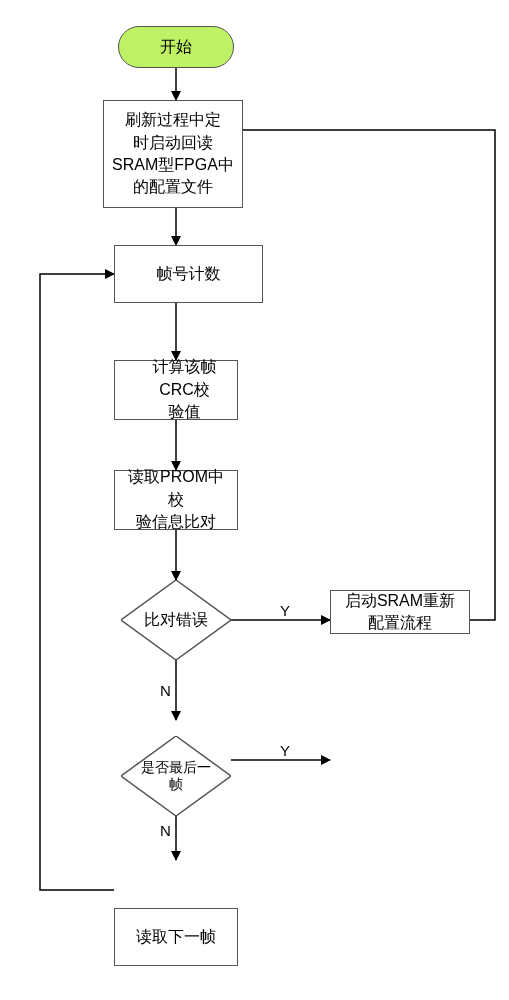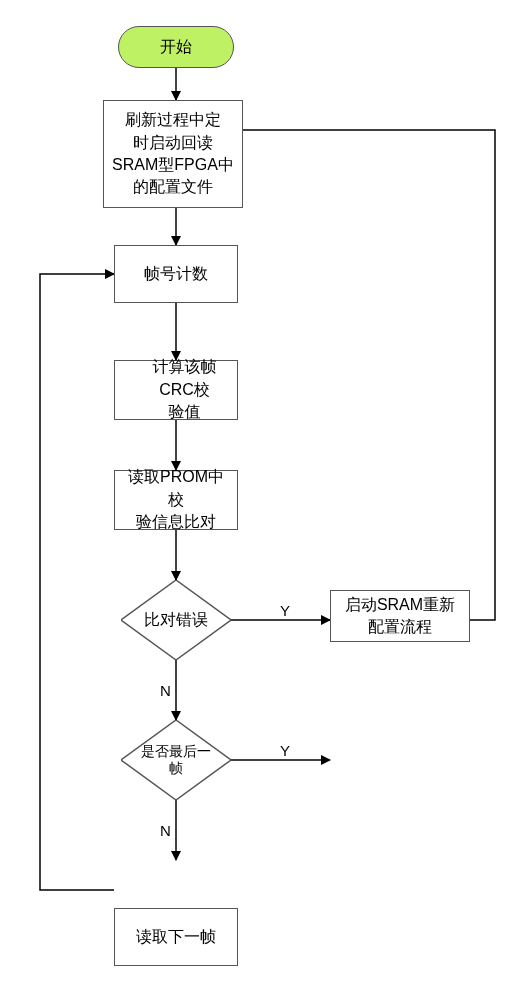--- a/index.html
+++ b/index.html
@@ -109,21 +109,21 @@
     <span>开始</span>
   </div>
 
   <div class="process" style="left:103px; top:100px; width:140px; height:108px;">
     <span style="white-space:pre-line;">刷新过程中定
 时启动回读
 SRAM型FPGA中
 的配置文件</span>
   </div>
 
-  <div class="process" style="left:114px; top:245px; width:124px; height:58px;">
+  <div class="process" style="left:114px; top:245px; width:149px; height:58px;">
     <span style="white-space:pre-line;">帧号计数</span>
   </div>
 
   <div class="process" style="left:114px; top:360px; width:124px; height:60px;padding-left:23px;">
     <span style="white-space:pre-line;">计算该帧CRC校
 验值</span>
   </div>
 
   <div class="process" style="left:114px; top:470px; width:124px; height:60px;">
     <span style="white-space:pre-line;">读取PROM中校
@@ -132,26 +132,26 @@
 
   <div class="diamond" style="left:121px; top:580px;">
     <svg viewBox="0 0 110 80" preserveAspectRatio="none">
       <polygon points="55,0 110,40 55,80 0,40" fill="#fff" stroke="#555" stroke-width="1.5"></polygon>
     </svg>
     <div class="label">
       <span style="white-space:pre-line;">比对错误</span>
     </div>
   </div>
 
-  <div class="process" style="left:330px; top:590px; width:140px; height:52px;">
+  <div class="process" style="left:330px; top:590px; width:140px; height:44px;">
     <span style="white-space:pre-line;">启动SRAM重新
 配置流程</span>
   </div>
 
-  <div class="diamond" style="left:121px; top:720px;">
+  <div class="diamond" style="left:121px; top:736px;">
     <svg viewBox="0 0 110 80" preserveAspectRatio="none">
       <polygon points="55,0 110,40 55,80 0,40" fill="#fff" stroke="#555" stroke-width="1.5"></polygon>
     </svg>
     <div class="label">
       <span style="white-space:pre-line; font-size:14px;">是否最后一
 帧</span>
     </div>
   </div>
 
 

